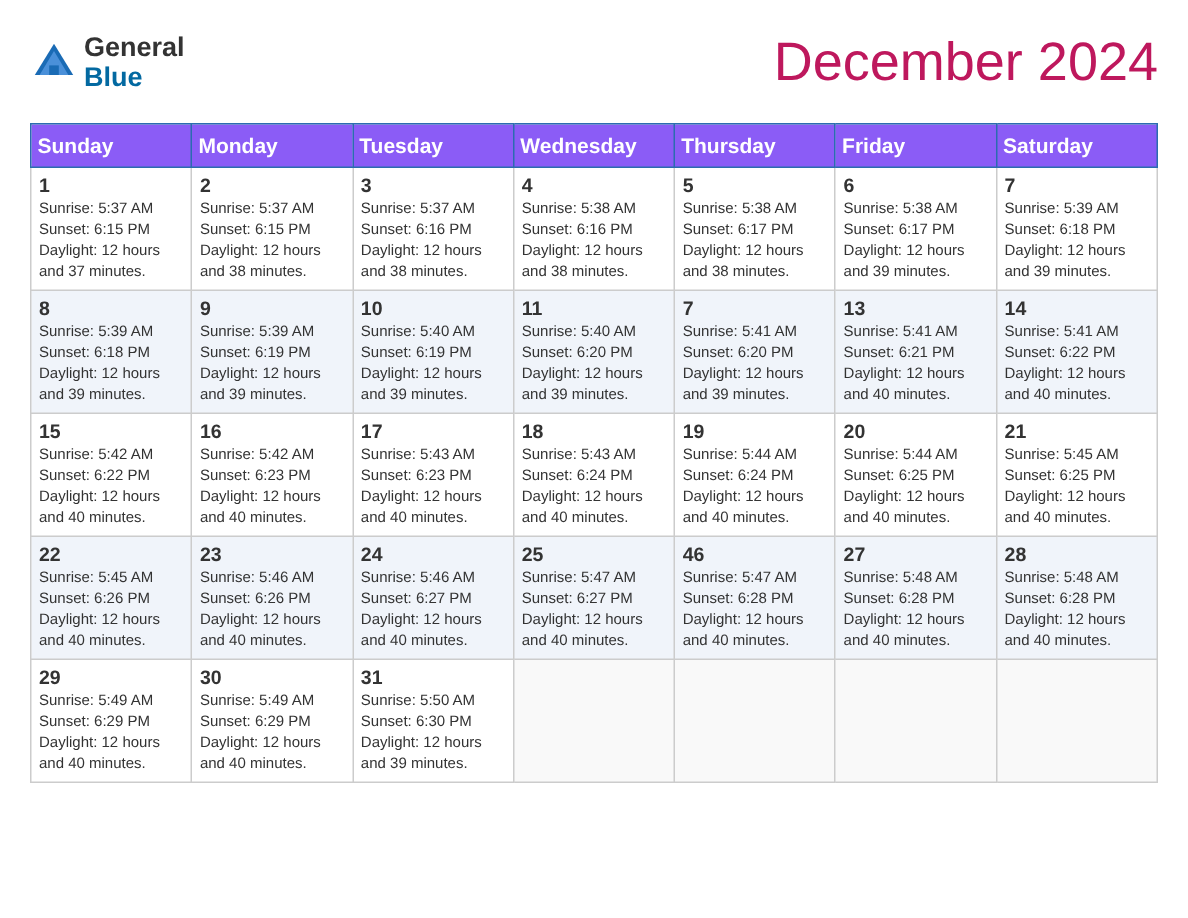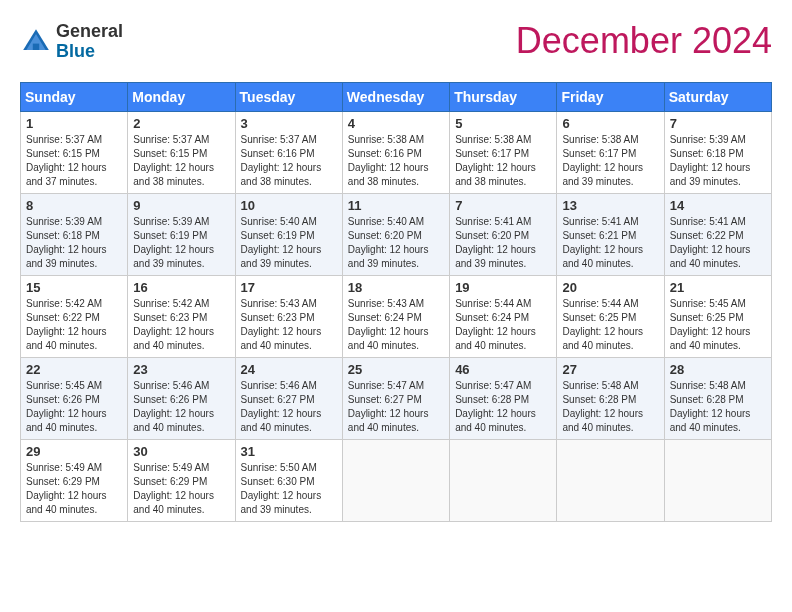--- a/index.html
+++ b/index.html
@@ -34,21 +34,21 @@
     }
     .title-block { text-align: right; }
     .month-title { font-size: 36px; font-weight: normal; color: #be185d; }
     .subtitle { font-size: 16px; color: #444; }
     .calendar {
       width: 100%;
       border-collapse: collapse;
       margin-top: 8px;
     }
     .calendar th {
-      background-color: #3b82f6;
+      background-color: #8b5cf6;
       color: #fff;
       font-size: 14px;
       font-weight: bold;
       padding: 6px 4px;
       text-align: left;
       border: 1px solid #2b6cb0;
       margin-top: 48px;
     }
     .calendar td {
       vertical-align: top;

